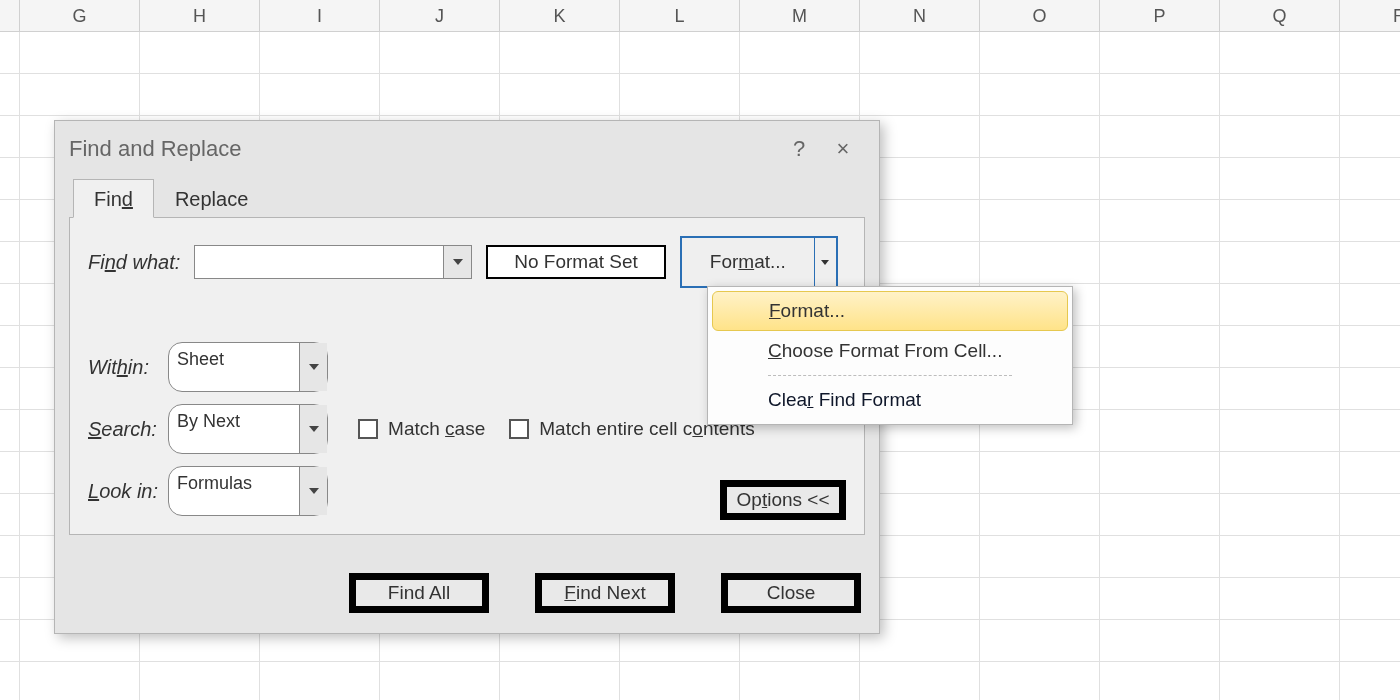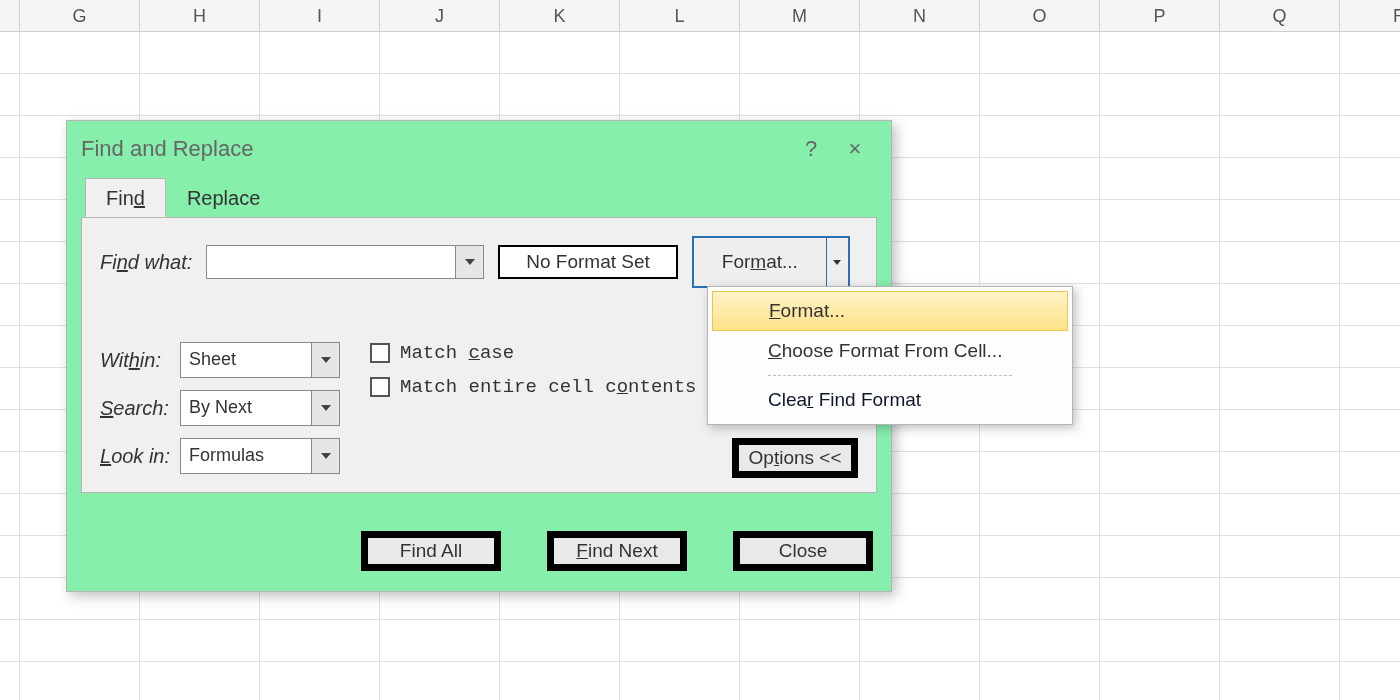--- a/index.html
+++ b/index.html
@@ -45,24 +45,24 @@
   .cell {
     width: 120px;
     flex: 0 0 120px;
     border-right: 1px solid #e0e0e0;
   }
   .cell:first-child { width: 20px; flex: 0 0 20px; }
 
   
   .dialog {
     position: absolute;
-    left: 66px;
+    left: 54px;
     top: 120px;
     width: 826px;
-    background: #86efac;
+    background: #e5e5e5;
     border: 1px solid #b5b5b5;
     box-shadow: 4px 4px 12px rgba(0,0,0,0.25);
   }
   .titlebar {
     display: flex;
     align-items: center;
     height: 56px;
     padding: 0 14px;
     color: #666;
     font-size: 22px;
@@ -74,21 +74,21 @@
     display: flex;
     align-items: center;
     justify-content: center;
     color: #666;
     font-size: 22px;
     cursor: pointer;
   }
 
   .tabs {
     display: flex;
-    align-items: flex-start;
+    align-items: center;
     padding-left: 18px;
     height: 40px;
   }
   .tab {
     padding: 8px 20px 6px 20px;
     font-size: 20px;
     color: #333;
     border: 1px solid transparent;
     border-bottom: none;
     position: relative;
@@ -198,28 +198,27 @@
     display: flex;
     gap: 30px;
   }
   .left-opts {
     display: grid;
     grid-template-columns: auto auto;
     row-gap: 12px;
     column-gap: 10px;
     align-items: center;
   }
-  .left-opts .combo { width: 160px; height: 36px; }
+  .left-opts .combo { width: 160px; height: 50px; border-radius: 14px; }
 
   .check-opts {
     display: flex;
-    flex-direction: column;
-    gap: 12px;
+    flex-direction: row;
+    gap: 24px;
     padding-top: 0;
-    font-family: Liberation Mono, monospace;
   }
   .chk {
     display: flex;
     align-items: center;
     gap: 10px;
     font-size: 19px;
     cursor: pointer;
   }
   .chkbox {
     width: 20px; height: 20px;
@@ -267,21 +266,21 @@
     height: 40px;
     display: flex;
     align-items: center;
     padding: 0 56px;
     font-size: 19px;
     cursor: pointer;
   }
   .menu-item.hover {
     background: linear-gradient(#fff2c8, #ffe389);
     border: 1px solid #e6c84f;
-    border-radius: 0;
+    border-radius: 6px;
   }
   .menu-item.disabled { color: #0f172a; cursor: default; }
   .menu-sep {
     margin: 4px 56px;
     border-top: 1px dashed #bdbdbd;
   }
 </style>
 </head>
 <body>
 

